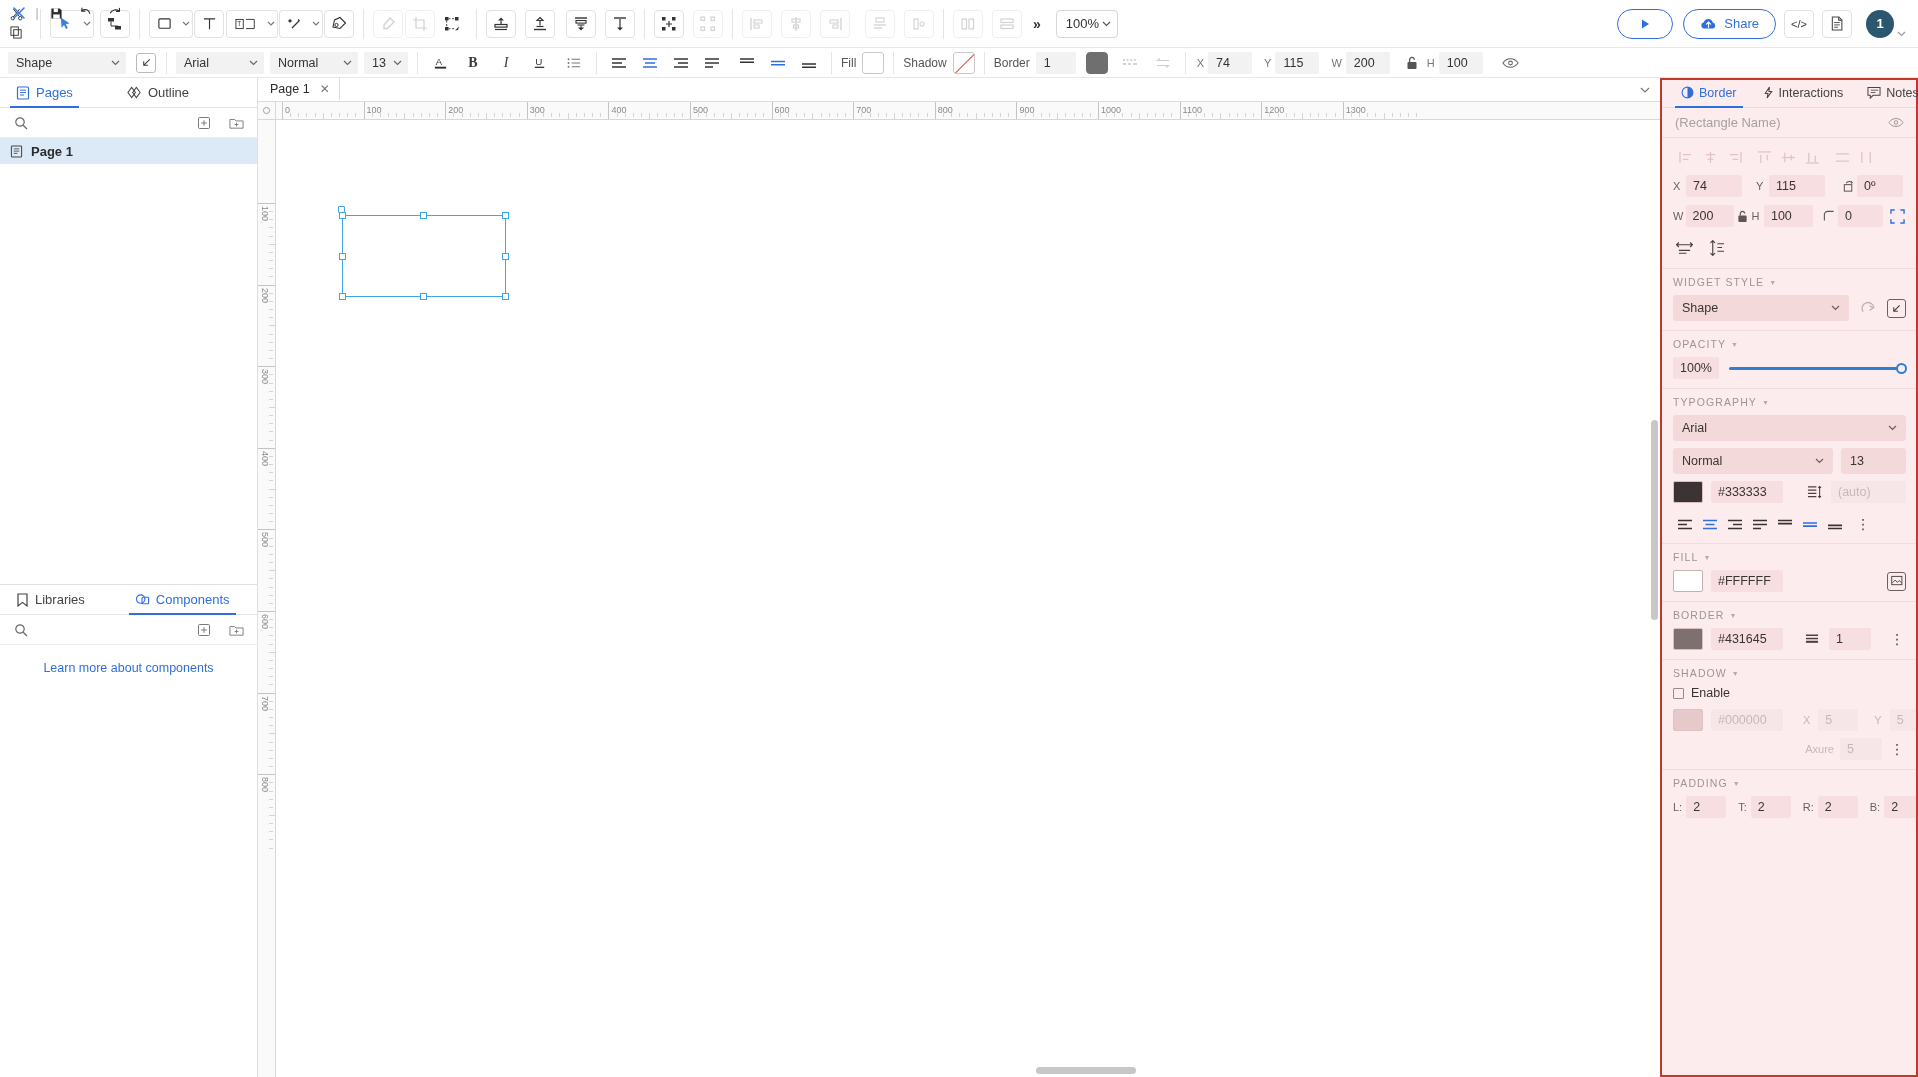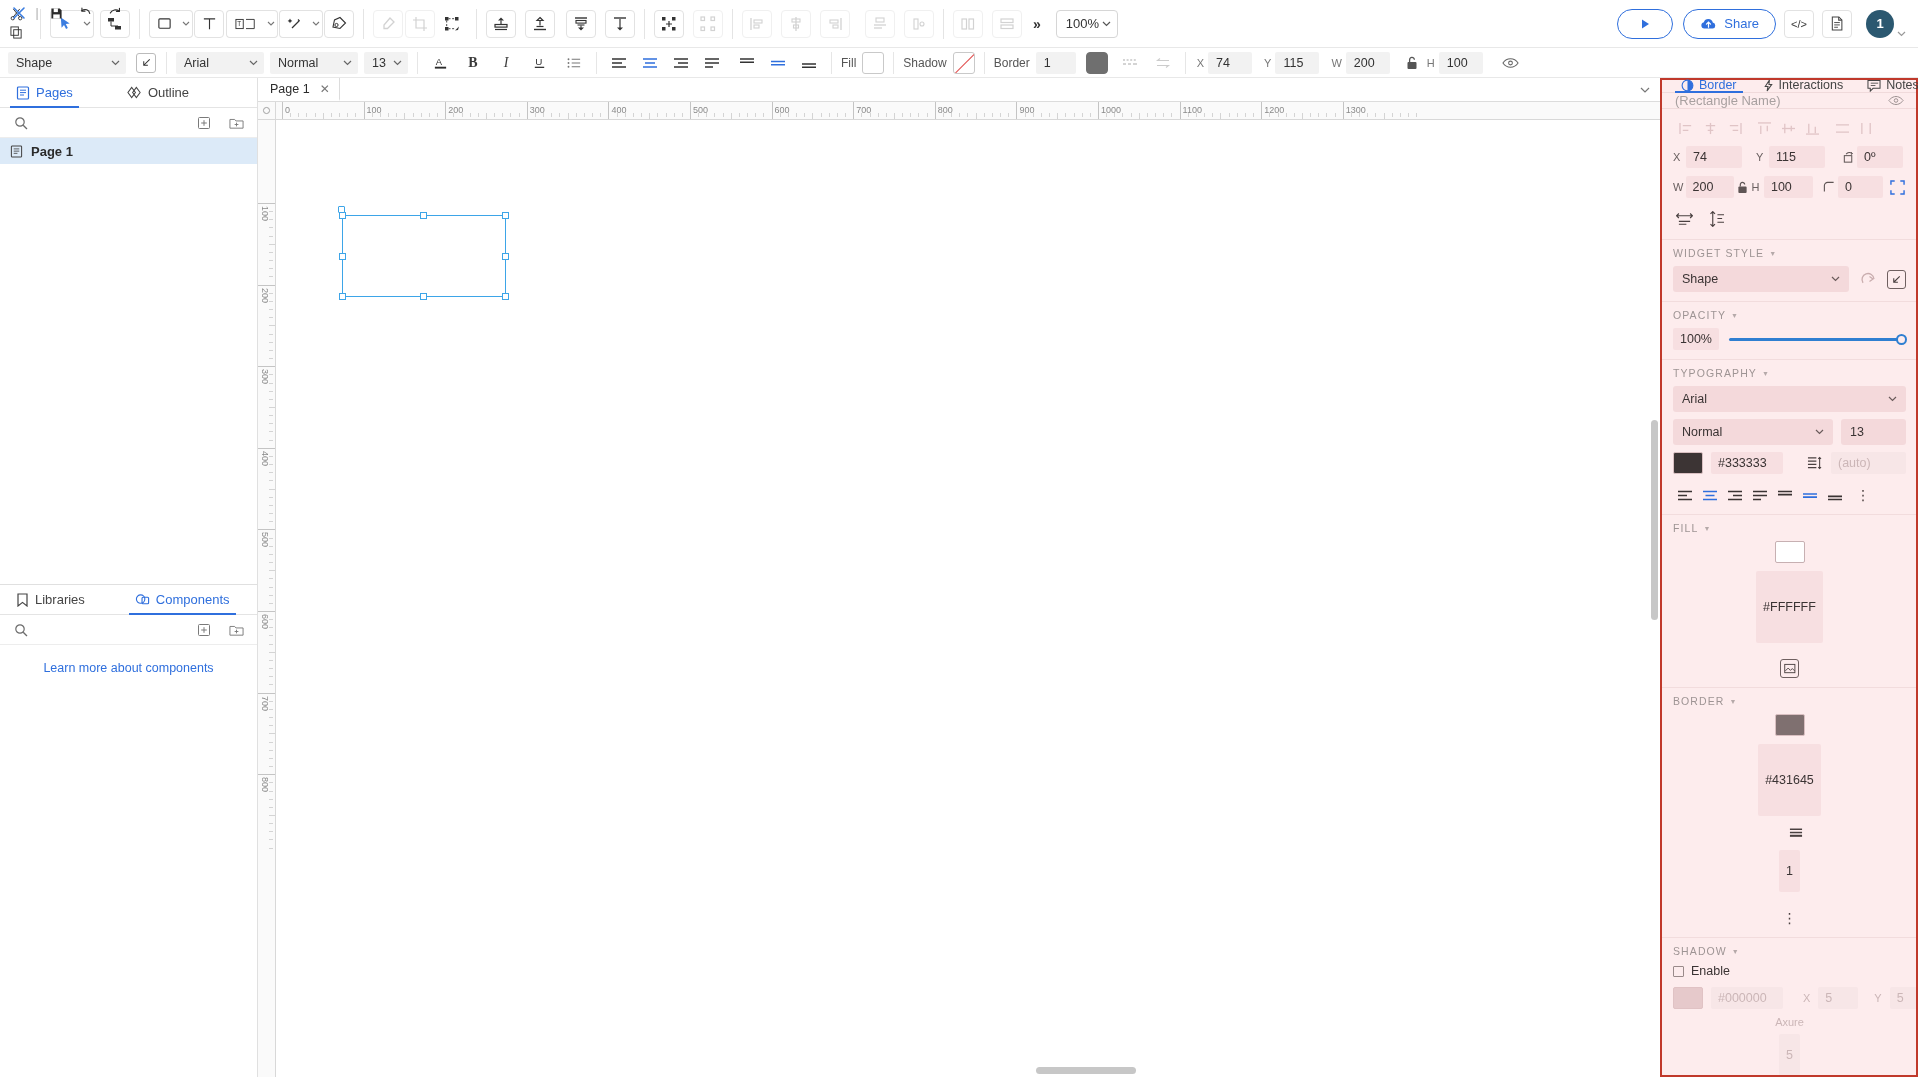--- a/index.html
+++ b/index.html
@@ -260,21 +260,21 @@
   .op-row { display: flex; align-items: center; gap: 10px; }
   .op-val { width: 46px; height: 22px; background: #f7dfe1; border-radius: 2px;
             display: flex; align-items: center; padding: 0 7px; font-size: 12.5px; color: #3a3333; }
   .slider { flex: 1; height: 16px; display: flex; align-items: center; position: relative; }
   .slider .track { height: 3px; background: #2f7fd1; width: 100%; border-radius: 2px; }
   .slider .knob {
     position: absolute; right: -1px; width: 11px; height: 11px; border-radius: 50%;
     background: #fdeced; border: 2px solid #2f7fd1;
   }
   .typo-row { display: flex; gap: 8px; margin-bottom: 7px; }
-  .typo-row:last-child { margin-bottom: 0; flex-direction: column; }
+  .typo-row:last-child { margin-bottom: 0; }
   .color-sw { width: 30px; height: 22px; border-radius: 2px; background: #3c3434; border: 1px solid #d9bfc1; flex: none; }
   .color-sw.white { background: #fff; border: 1px solid #c7b0b2; }
   .color-sw.gray { background: #7f7070; border: 1px solid #d9bfc1; }
   .align-icons { display: flex; align-items: center; gap: 1px; padding-top: 4px; }
   .ai { width: 24px; height: 20px; display: flex; align-items: center; justify-content: center; color: #3a3333; }
   .ai.blue { color: #2f6fdd; }
   .chk-row { display: flex; align-items: center; gap: 7px; font-size: 12.5px; color: #3a3333; }
   .chk { width: 11px; height: 11px; border: 1px solid #9a8a8a; border-radius: 1px; background: #fdeced; }
   .fld.ghost { background: #f7e6e7; color: #cbb6b7; }
   .dots { width: 18px; height: 20px; display: flex; align-items: center; justify-content: center;

